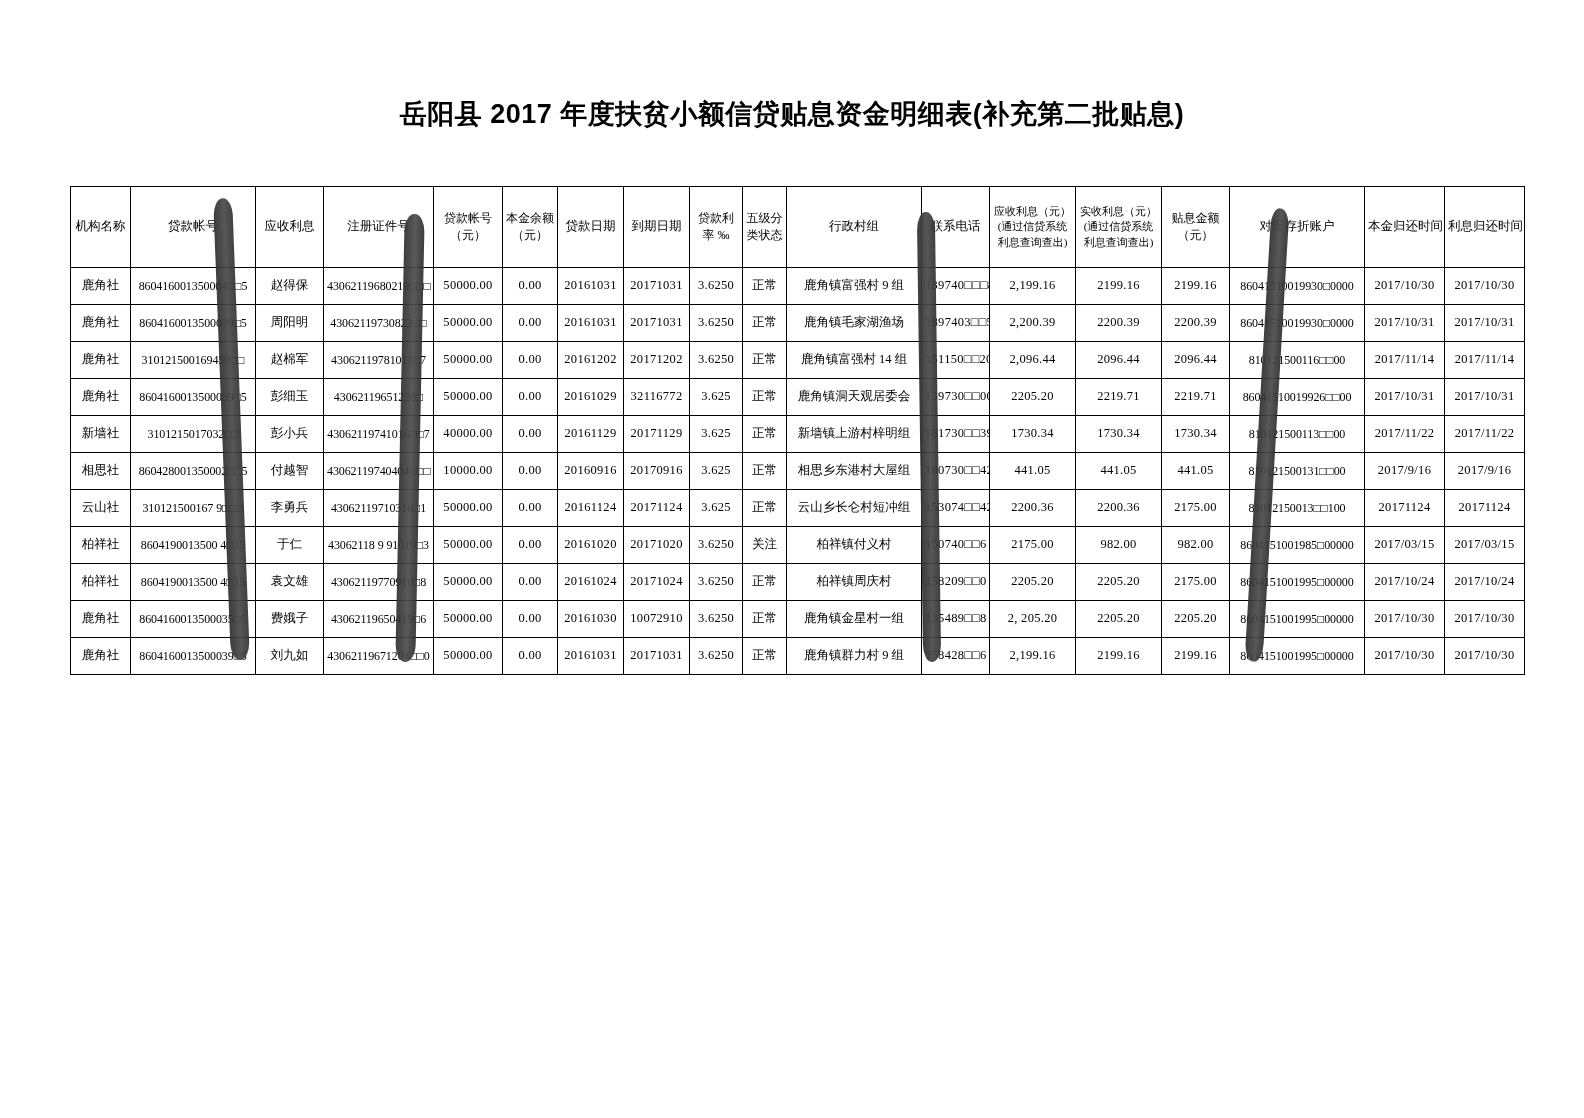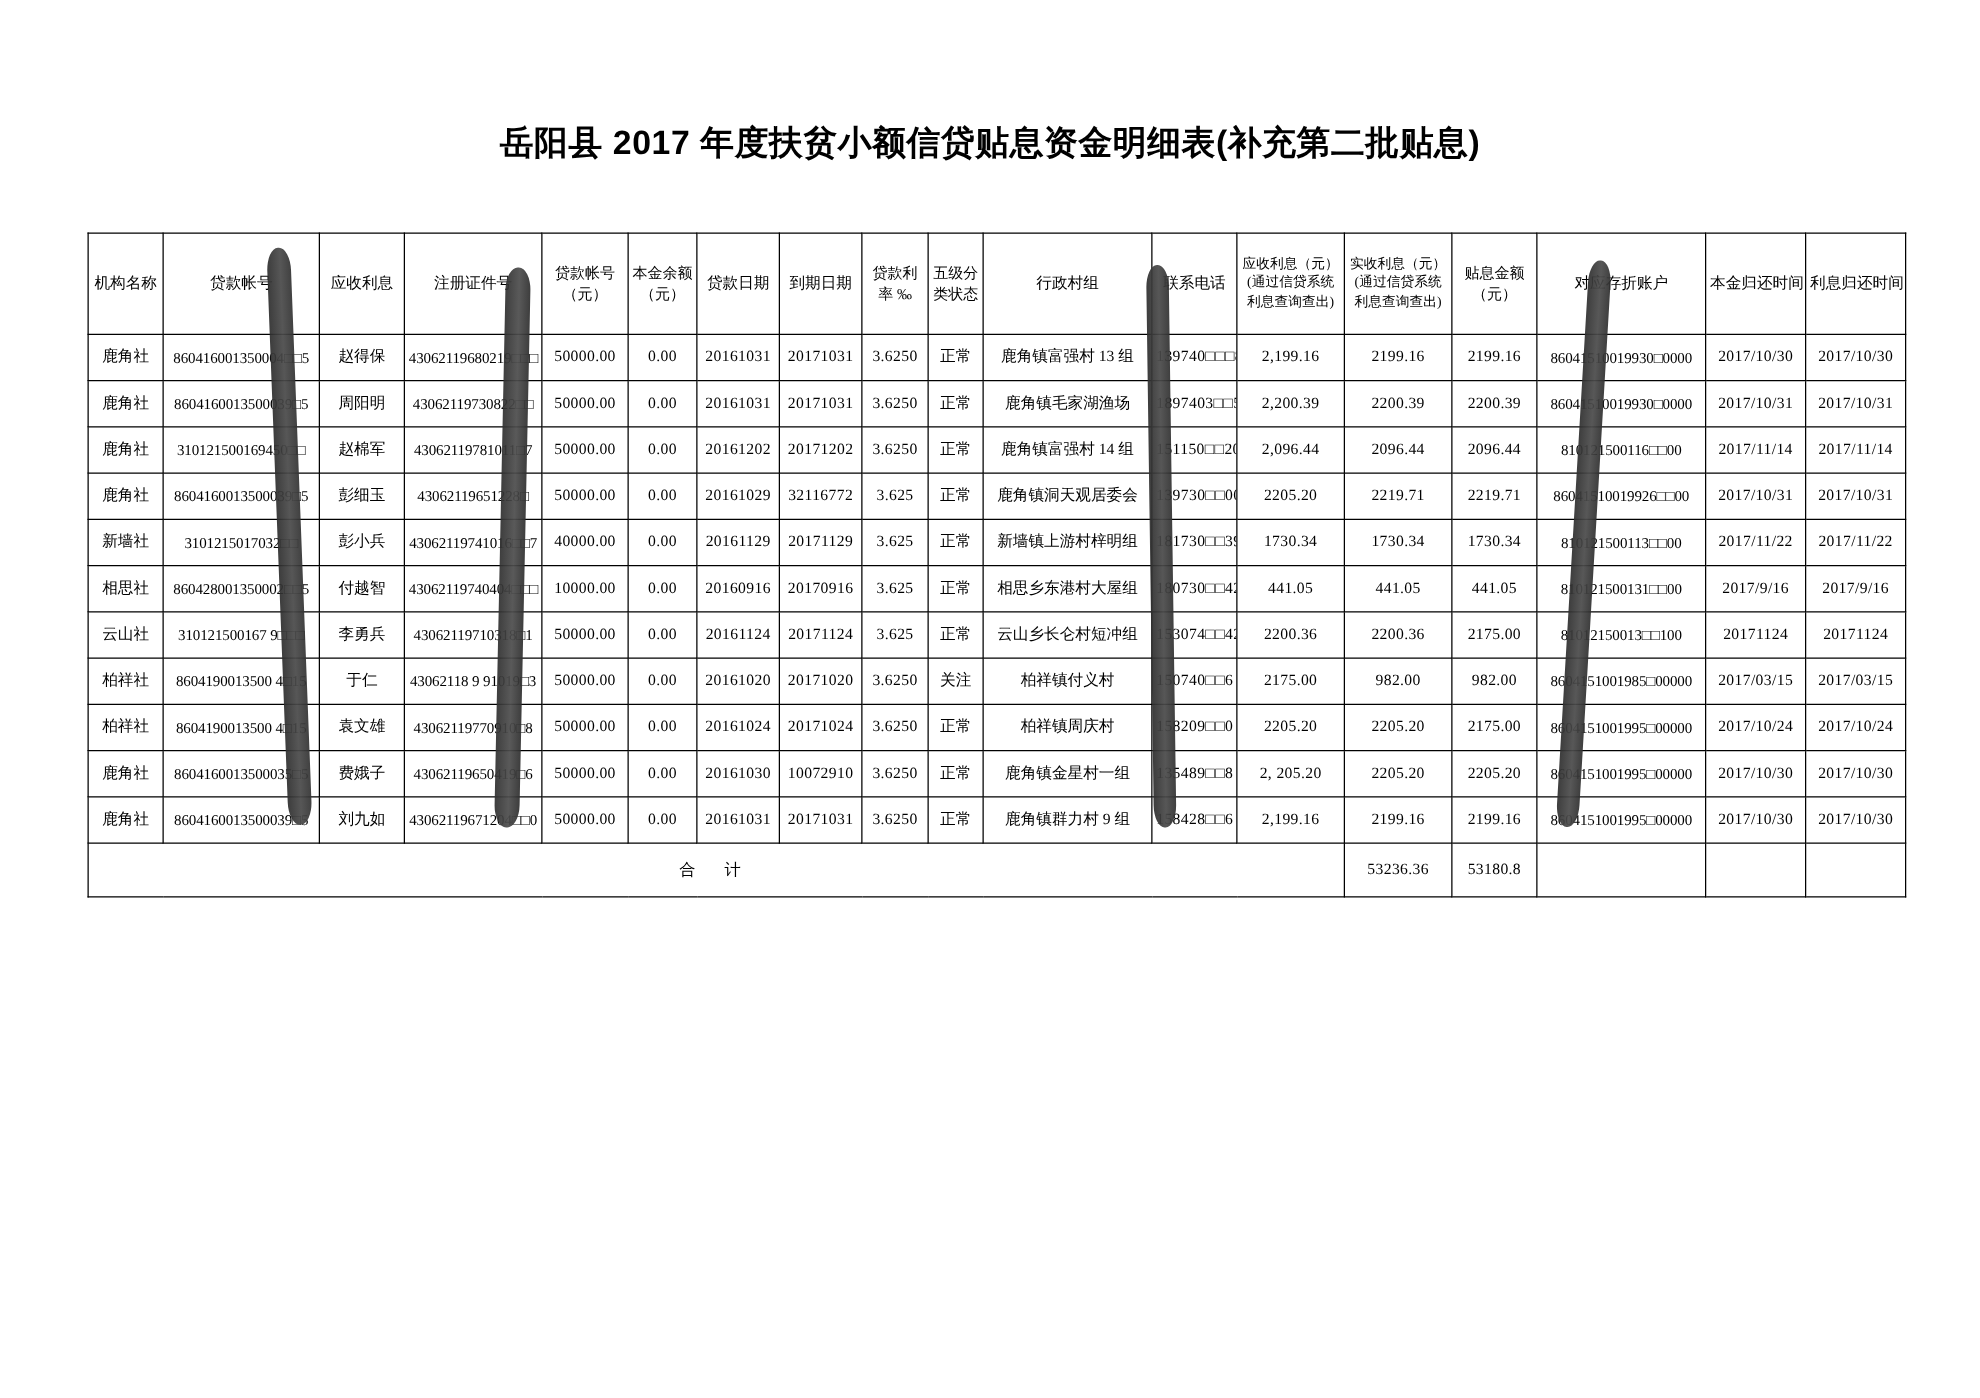--- a/index.html
+++ b/index.html
@@ -194,21 +194,21 @@
           <td>鹿角社</td>
           <td class="num long">860416001350004□□5</td>
           <td>赵得保</td>
           <td class="num long">43062119680219□□□</td>
           <td class="num">50000.00</td>
           <td class="num">0.00</td>
           <td class="num">20161031</td>
           <td class="num">20171031</td>
           <td class="num">3.6250</td>
           <td>正常</td>
-          <td>鹿角镇富强村 13 组</td>
+          <td>鹿角镇富强村 9 组</td>
           <td class="num">139740□□□8</td>
           <td class="num">2,199.16</td>
           <td class="num">2199.16</td>
           <td class="num">2199.16</td>
           <td class="num long">86041510019930□0000</td>
           <td class="num">2017/10/30</td>
           <td class="num">2017/10/30</td>
         </tr>
         <tr>
           <td>鹿角社</td>
@@ -403,28 +403,20 @@
           <td>正常</td>
           <td>鹿角镇群力村 9 组</td>
           <td class="num">158428□□6</td>
           <td class="num">2,199.16</td>
           <td class="num">2199.16</td>
           <td class="num">2199.16</td>
           <td class="num long">8604151001995□00000</td>
           <td class="num">2017/10/30</td>
           <td class="num">2017/10/30</td>
         </tr>
-        <tr class="total">
-          <td class="total-label" colspan="13">合 计</td>
-          <td class="num">53236.36</td>
-          <td class="num">53180.8</td>
-          <td></td>
-          <td></td>
-          <td></td>
-        </tr>
       </tbody>
     </table>
   </div>
 
   <div class="redact r1"></div>
   <div class="redact r2"></div>
   <div class="redact r3"></div>
   <div class="redact r4"></div>
 
 </div>

